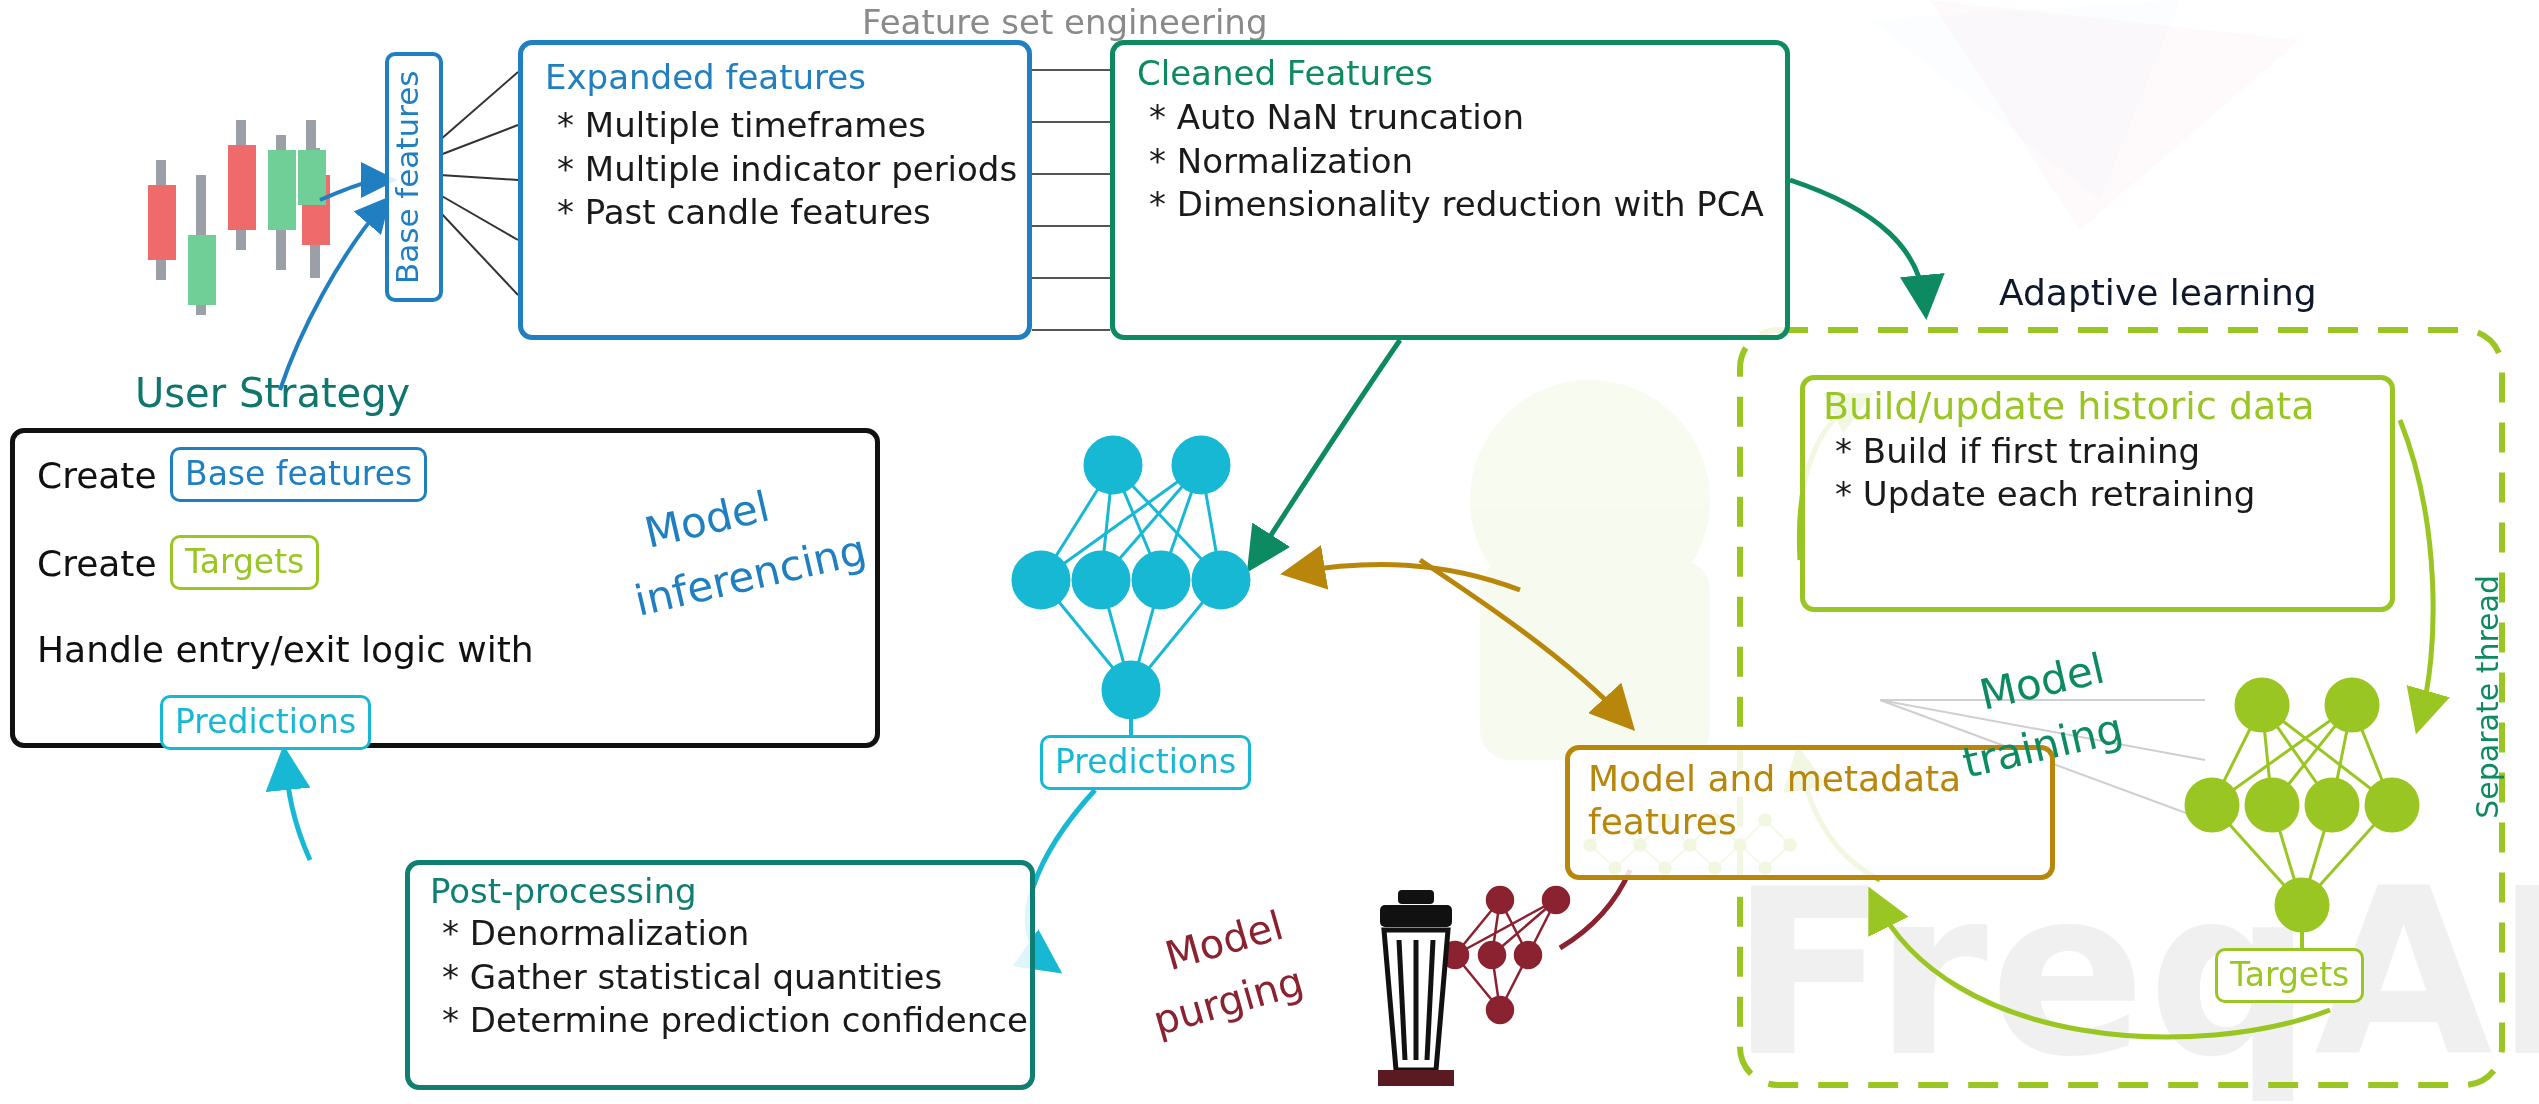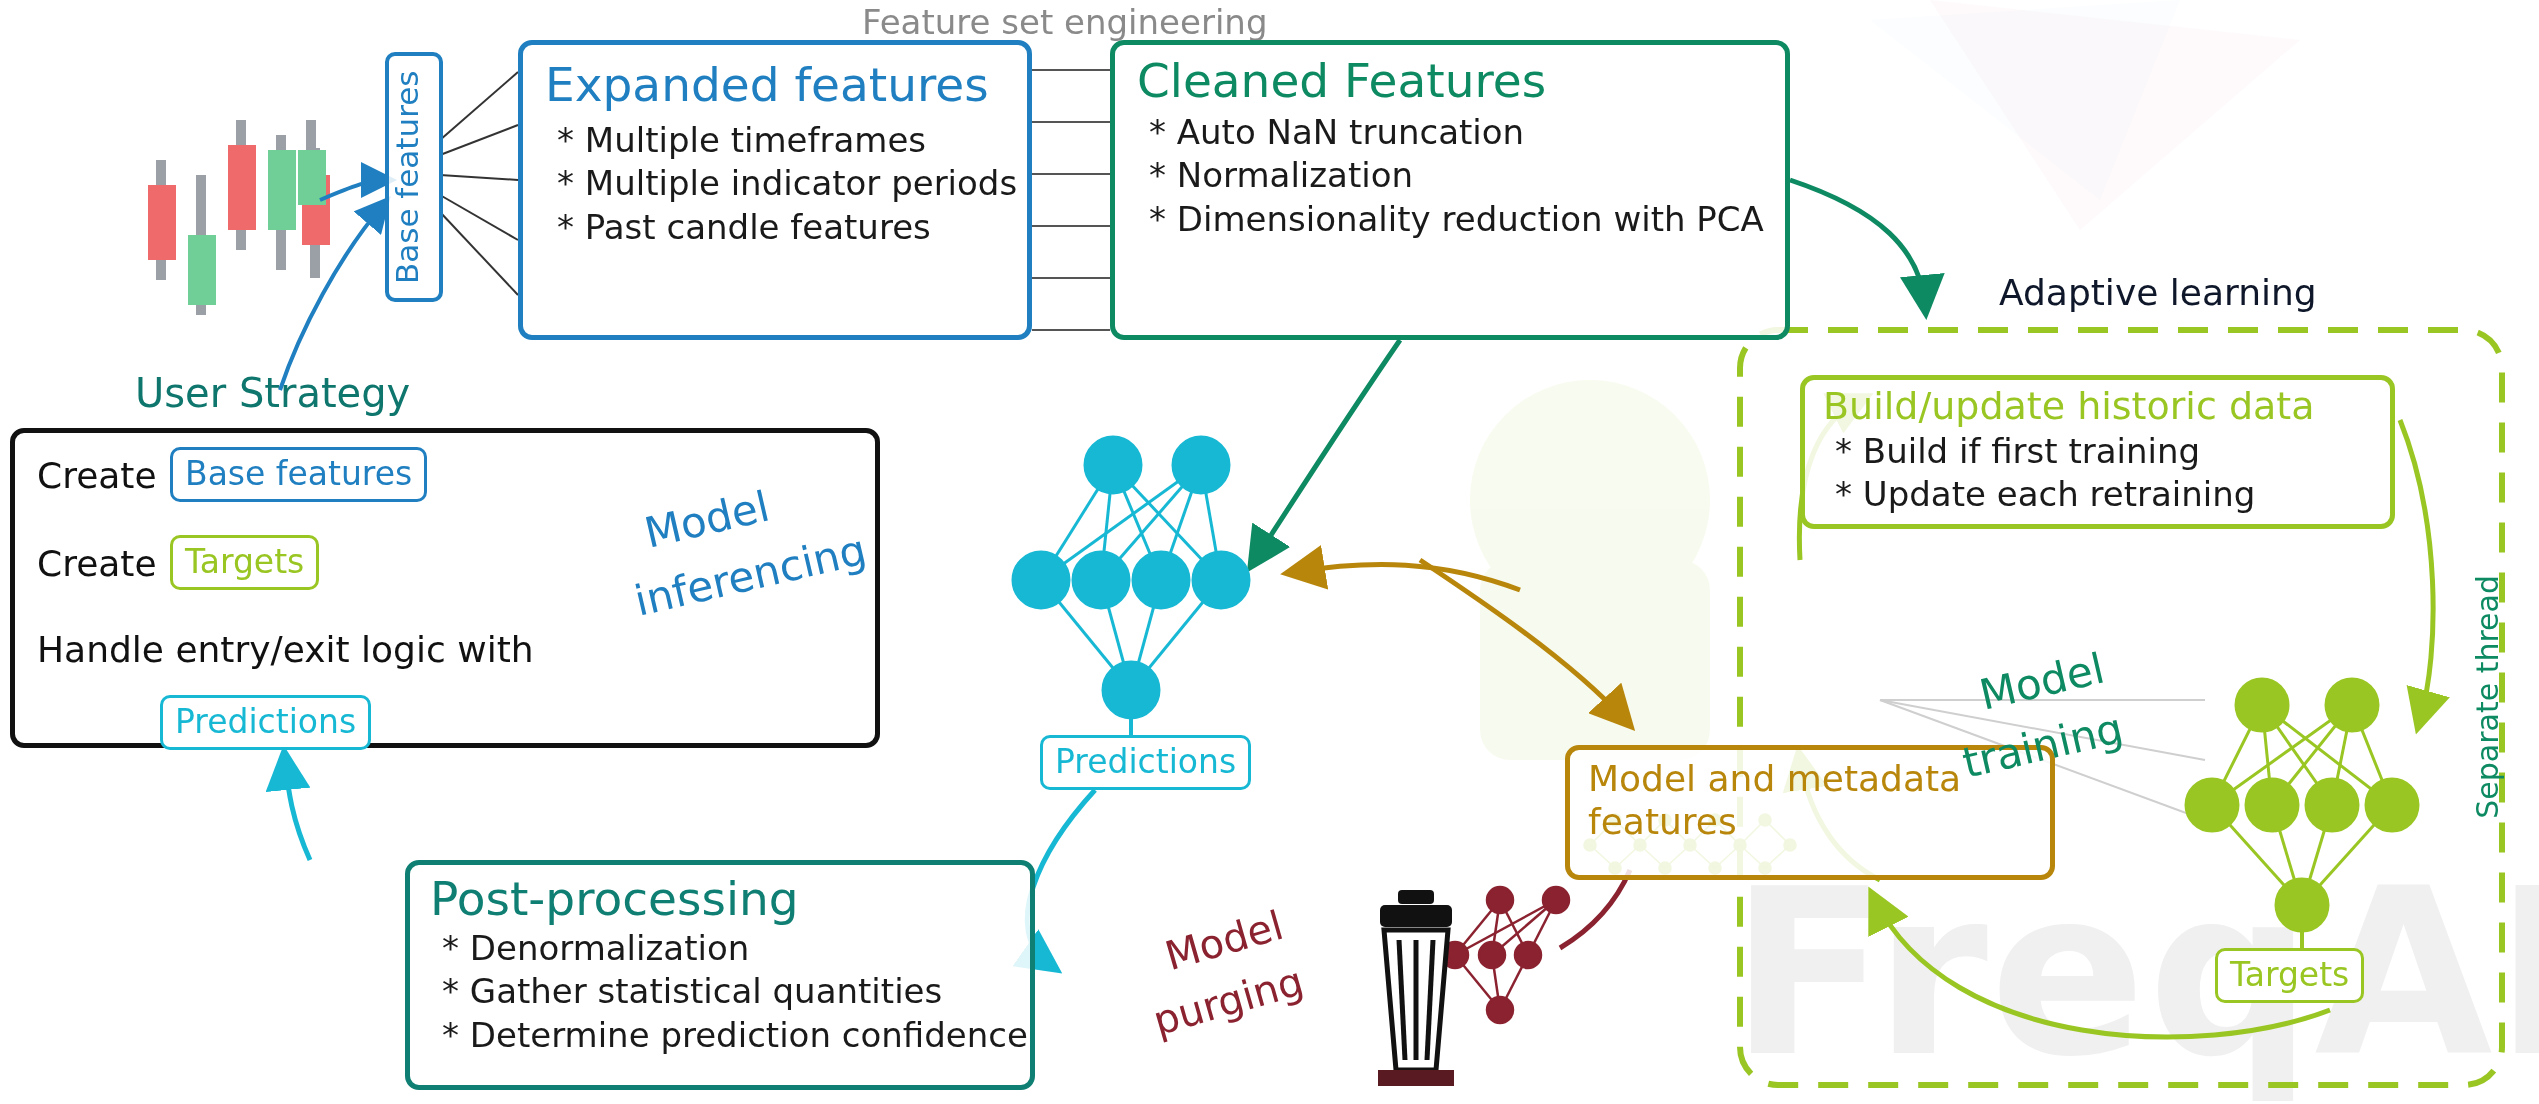--- a/index.html
+++ b/index.html
@@ -25,21 +25,21 @@
     pointer-events: none;
   }
   .box {
     position: absolute;
     box-sizing: border-box;
     border-style: solid;
     border-radius: 14px;
     background: rgba(255,255,255,0.86);
   }
   .box-title {
-    font-size: 47px;
+    font-size: 34px;
     line-height: 1.1;
     white-space: nowrap;
   }
   .bullet {
     font-size: 34px;
     line-height: 1.28;
     color: #1a1a1a;
     white-space: nowrap;
   }
   .label-plain {
@@ -303,21 +303,21 @@
     <div class="box-title" style="color:#0e8a63; margin:10px 0 4px 22px;">Cleaned Features</div>
     <div class="bullet" style="margin-left:34px;">* Auto NaN truncation</div>
     <div class="bullet" style="margin-left:34px;">* Normalization</div>
     <div class="bullet" style="margin-left:34px;">* Dimensionality reduction with PCA</div>
   </div>
 
   <div class="label-plain" style="left:1999px; top:272px; font-size:36px; color:#0f172a;">Adaptive learning</div>
 
   <div class="label-plain vertical-text" style="left:2470px; top:575px; font-size:30px; color:#0e8a63;">Separate thread</div>
 
-  <div class="box" style="left:1800px; top:375px; width:595px; height:154px; border-width:5px; border-color:#9ac623;">
+  <div class="box" style="left:1800px; top:375px; width:595px; height:237px; border-width:5px; border-color:#9ac623;">
     <div class="box-title" style="color:#9ac623; margin:6px 0 2px 18px; font-size:38px;">Build/update historic data</div>
     <div class="bullet" style="margin-left:30px;">* Build if first training</div>
     <div class="bullet" style="margin-left:30px;">* Update each retraining</div>
   </div>
 
   <div class="label-plain" style="left:135px; top:370px; font-size:40px; color:#0f766e;">User Strategy</div>
   <div class="box" style="left:10px; top:428px; width:870px; height:320px; border-width:5px; border-color:#111111;">
     <div style="position:relative; height:100%;">
       <span class="label-plain" style="left:22px; top:22px; font-size:36px; color:#111111;">Create</span>
       <span class="tag" style="left:155px; top:14px; border-color:#1f7fc0; color:#1f7fc0;">Base features</span>

